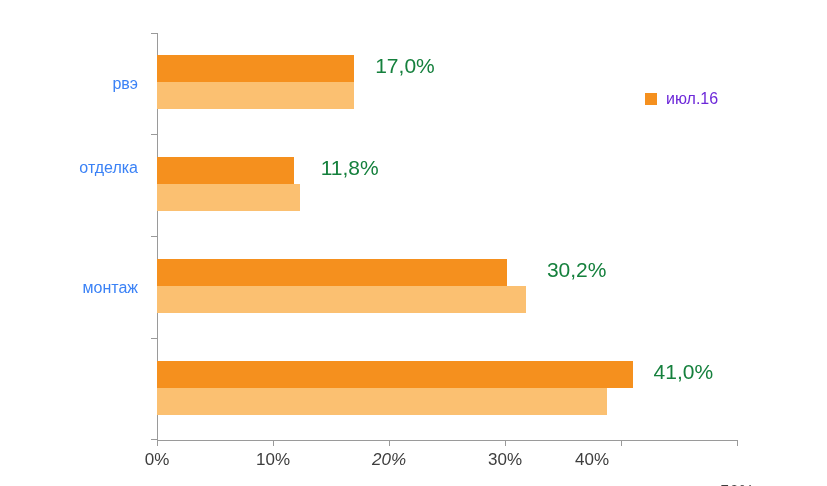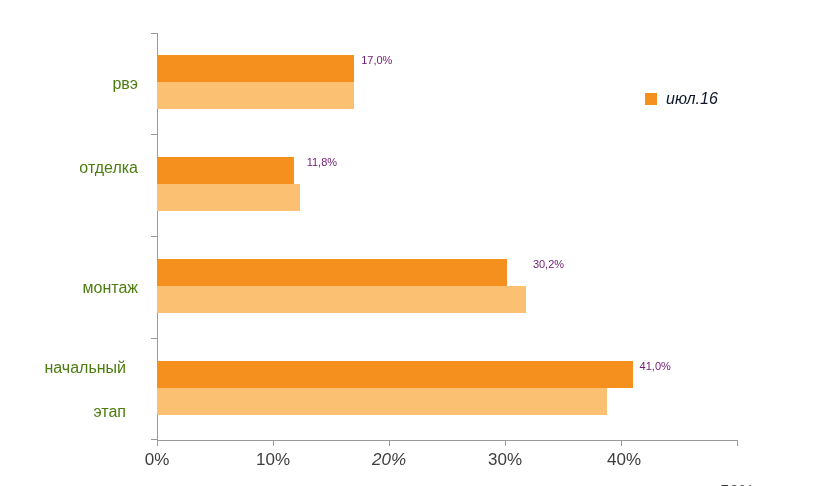--- a/index.html
+++ b/index.html
@@ -71,23 +71,23 @@
     left: 0;
     height: 27px;
   }
   .bar-a { top: 22px; }   
   .bar-b { top: 49px; }   
 
   .bar-label {
     position: absolute;
     top: 21px;
     white-space: nowrap;
-    font-size: 11px;
-    color: #701a75;
-    padding-left: 7px;
+    font-size: 21px;
+    color: #15803d;
+    padding-left: 21px;
   }
   .cat-label-wrap {
     position: absolute;
     left: 0;
     top: 33px;
     width: 150px;
     height: 407px;
   }
   .cat-label-slot {
     position: absolute;
@@ -96,21 +96,21 @@
     height: 102px;
     display: flex;
     align-items: center;
     justify-content: flex-end;
   }
   .cat-label-slot span {
     display: block;
     text-align: right;
     padding-right: 12px;
     font-size: 16px;
-    color: #4d7c0f;
+    color: #3b82f6;
     line-height: 22px;
   }
 
   
   .xlabel {
     position: absolute;
     top: 450px;
     width: 70px;
     margin-left: -35px;
     text-align: center;
@@ -131,23 +131,22 @@
     margin-bottom: 40px;
   }
   .legend-swatch {
     width: 12px;
     height: 12px;
     margin-right: 9px;
     flex: 0 0 auto;
   }
   .legend-text {
     font-size: 16px;
-    color: #0f172a;
+    color: #6d28d9;
     white-space: nowrap;
-    font-style: italic;
   }
 </style>
 </head>
 <body>
 
 <div id="chart-root">
 
   <div class="axis-line-y"></div>
   <div class="axis-line-x"></div>
 
@@ -185,42 +184,36 @@
 
   <div class="cat-label-wrap">
     <div class="cat-label-slot" style="top:0px;">
       <span>рвэ</span>
     </div>
     <div class="cat-label-slot" style="top:84px;">
       <span>отделка</span>
     </div>
     <div class="cat-label-slot" style="top:204px;">
       <span>монтаж</span>
-    </div>
-    <div class="cat-label-slot" style="top:306px;">
-      <span>
-        <span>начальный</span><br>
-        <span>этап</span>
-      </span>
     </div>
   </div>
 
   <div id="xticks">
       <div class="xtick" style="left: 157px;"></div>
       <div class="xtick" style="left: 273px;"></div>
       <div class="xtick" style="left: 389px;"></div>
       <div class="xtick" style="left: 505px;"></div>
       <div class="xtick" style="left: 621px;"></div>
       <div class="xtick" style="left: 737px;"></div>
     </div>
   <div class="xlabel" style="left:157px;">0%</div>
   <div class="xlabel" style="left:273px;">10%</div>
   <div class="xlabel" style="left:389px;font-style:italic;">20%</div>
   <div class="xlabel" style="left:505px;">30%</div>
-  <div class="xlabel" style="left:624px;">40%</div>
+  <div class="xlabel" style="left:592px;">40%</div>
   <div class="xlabel" style="left:737px;margin-top:32px;">50%</div>
 
   <div class="legend">
     <div class="legend-item">
       <span class="legend-swatch" id="sw-0" style="background: rgb(245, 144, 30);"></span>
       <span class="legend-text">июл.16</span>
     </div>
   </div>
 
 </div>

